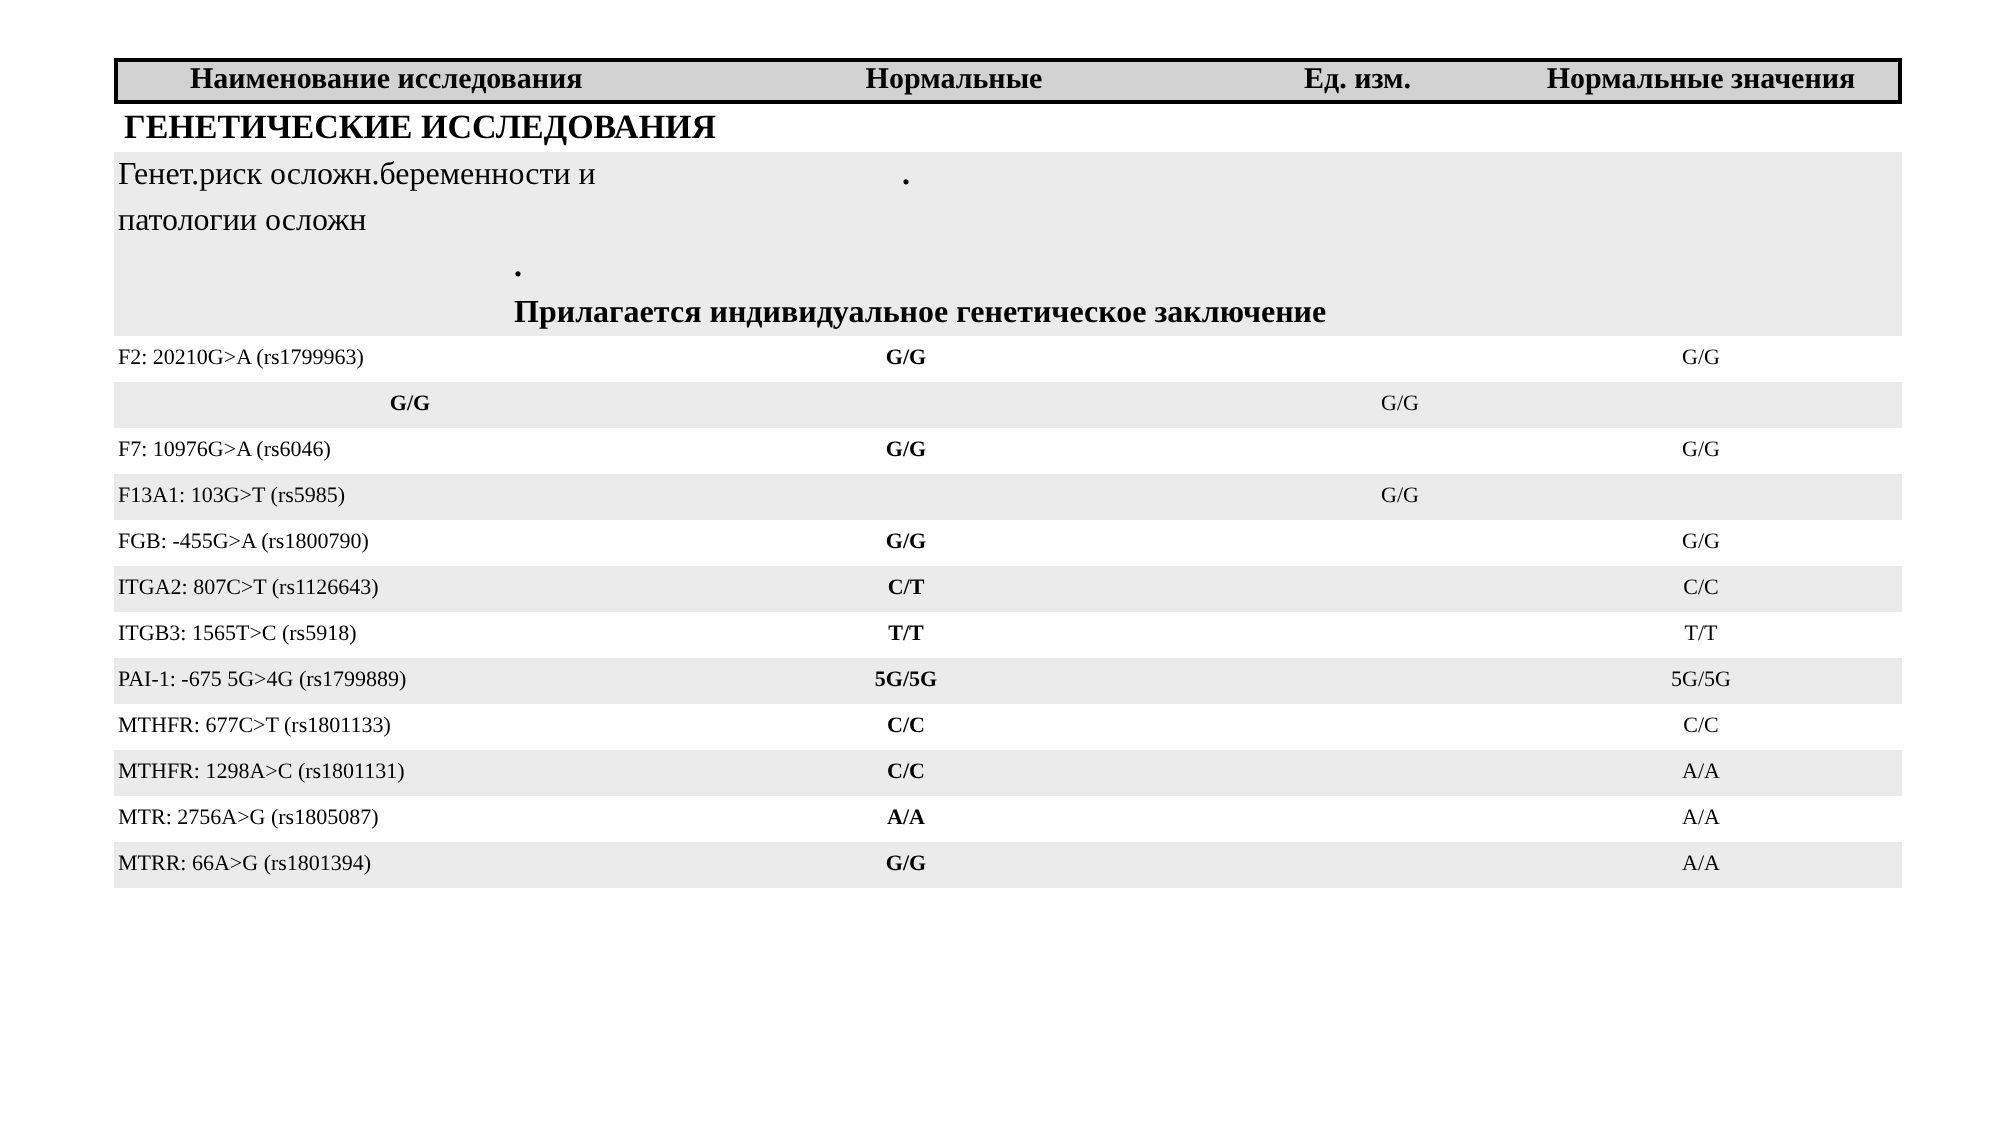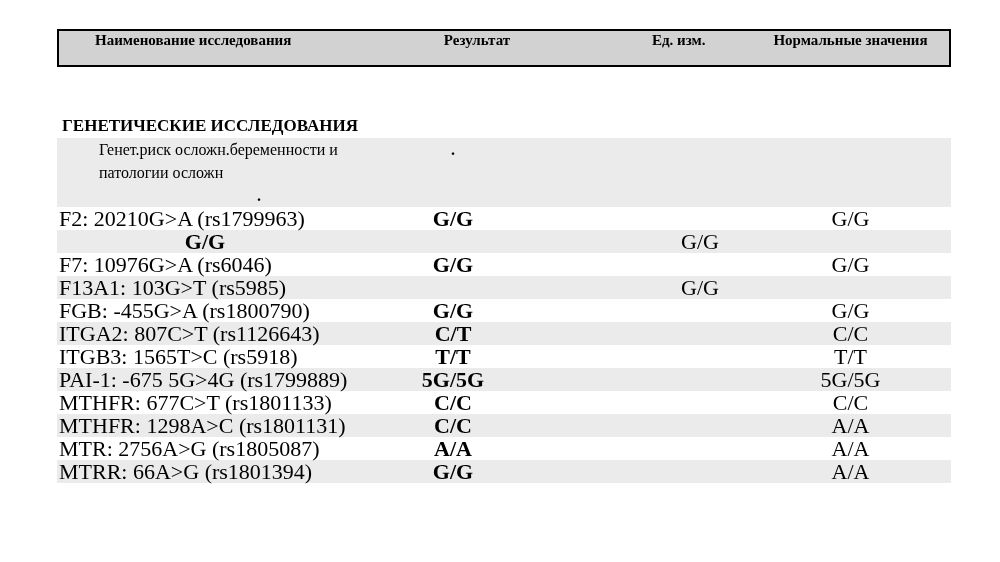--- a/index.html
+++ b/index.html
@@ -13,76 +13,77 @@
     width:1000px;height:562px;background:#ffffff;position:relative;
     font-family:"Liberation Serif","DejaVu Serif",serif;
     color:var(--text-color);
     -webkit-font-smoothing:antialiased;
   }
   .page{position:absolute;left:57px;top:29px;width:894px;}
 
   .grid{display:grid;grid-template-columns:296px 200px 97px 100px 1fr;}
 
   .thead{
-    box-sizing:border-box;height:38px;
+    box-sizing:border-box;height:23px;
     background:var(--header-bg);
     border:2px solid var(--border-color);
     font-weight:bold;font-size:15px;line-height:18px;
   }
   .thead .cell{white-space:nowrap;overflow:hidden;}
   .thead .name-h{padding-left:36px;}
   .thead .result-h{text-align:center;padding-left:44px;}
   .thead .units-h{text-align:left;}
   .thead .normal-h{text-align:center;font-family:Liberation Serif, serif;}
 
   .section-title{
     height:24px;line-height:24px;padding-left:5px;
-    font-size:17px;font-weight:bold;white-space:nowrap;margin-top:47px;
+    font-size:17px;font-weight:bold;white-space:nowrap;
   }
 
   .panel{background:var(--row-alt-bg);}
   .prow{height:23px;line-height:23px;font-size:16px;}
-  .prow .pname{padding-left:2px;white-space:nowrap;margin-left:40px;}
+  .prow .pname{padding-left:2px;white-space:nowrap;}
   .prow .result{text-align:center;font-weight:bold;}
   .prow.indent{display:block;padding-left:200px;font-weight:bold;white-space:nowrap;}
 
-  .row{height:23px;line-height:23px;font-size:22px;}
+  .row{height:23px;line-height:23px;font-size:11px;}
   .row.alt{background:var(--row-alt-bg);}
   .row .name{padding-left:2px;white-space:nowrap;}
   .row .result{text-align:center;font-weight:bold;}
   .row .units{text-align:center;}
   .row .normal{text-align:center;}
 </style>
 </head>
 <body>
 
 <div class="page">
 
   <div class="thead grid">
     <div class="cell name-h">Наименование исследования</div>
-    <div class="cell result-h">Результат</div>
+    <div class="cell result-h">Нормальные</div>
     <div class="cell"></div>
     <div class="cell units-h">Ед. изм.</div>
     <div class="cell normal-h">Нормальные значения</div>
   </div>
 
   <div class="section-title">ГЕНЕТИЧЕСКИЕ ИССЛЕДОВАНИЯ</div>
 
   <div class="panel">
     <div class="prow grid">
       <div class="cell pname">Генет.риск осложн.беременности и</div>
       <div class="cell result">.</div>
       <div class="cell"></div>
       <div class="cell"></div>
       <div class="cell"></div>
     </div>
     <div class="prow grid">
       <div class="cell pname">патологии осложн</div>
     </div>
     <div class="prow indent">.</div>
+    <div class="prow indent">Прилагается индивидуальное генетическое заключение</div>
   </div>
 
   <div id="rows">
       <div class="row grid">
         <div class="cell name">F2: 20210G&gt;A (rs1799963)</div>
         <div class="cell result">G/G</div>
         <div class="cell spacer"></div>
         <div class="cell units"></div>
         <div class="cell normal">G/G</div>
       </div>

